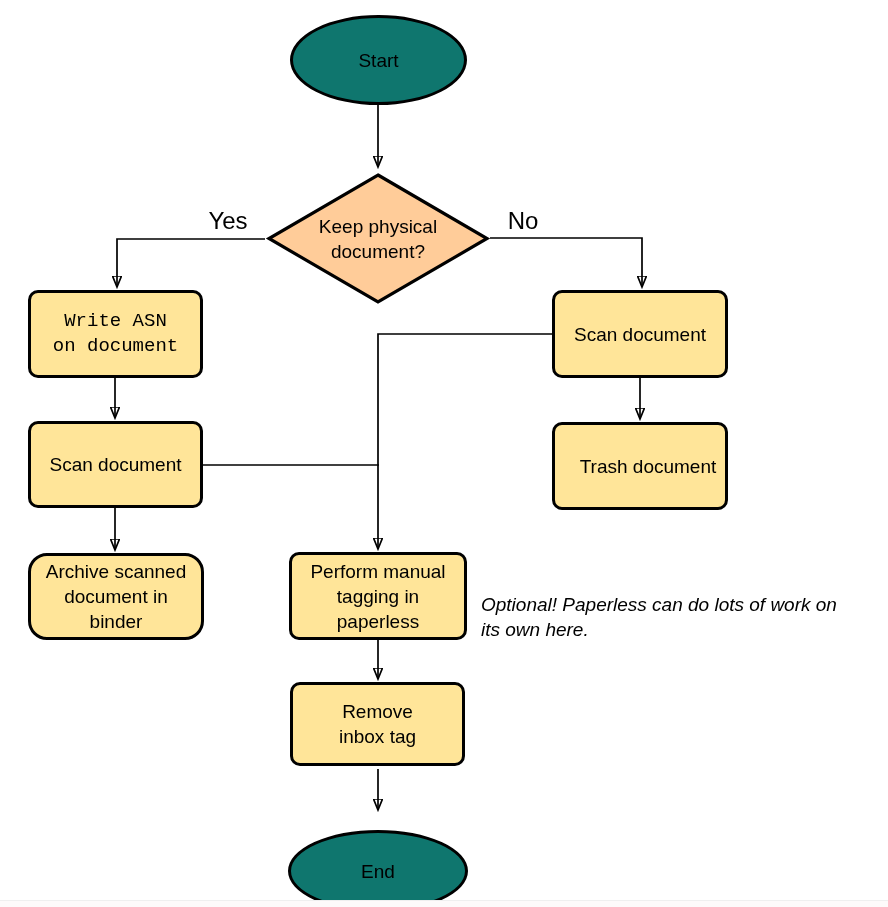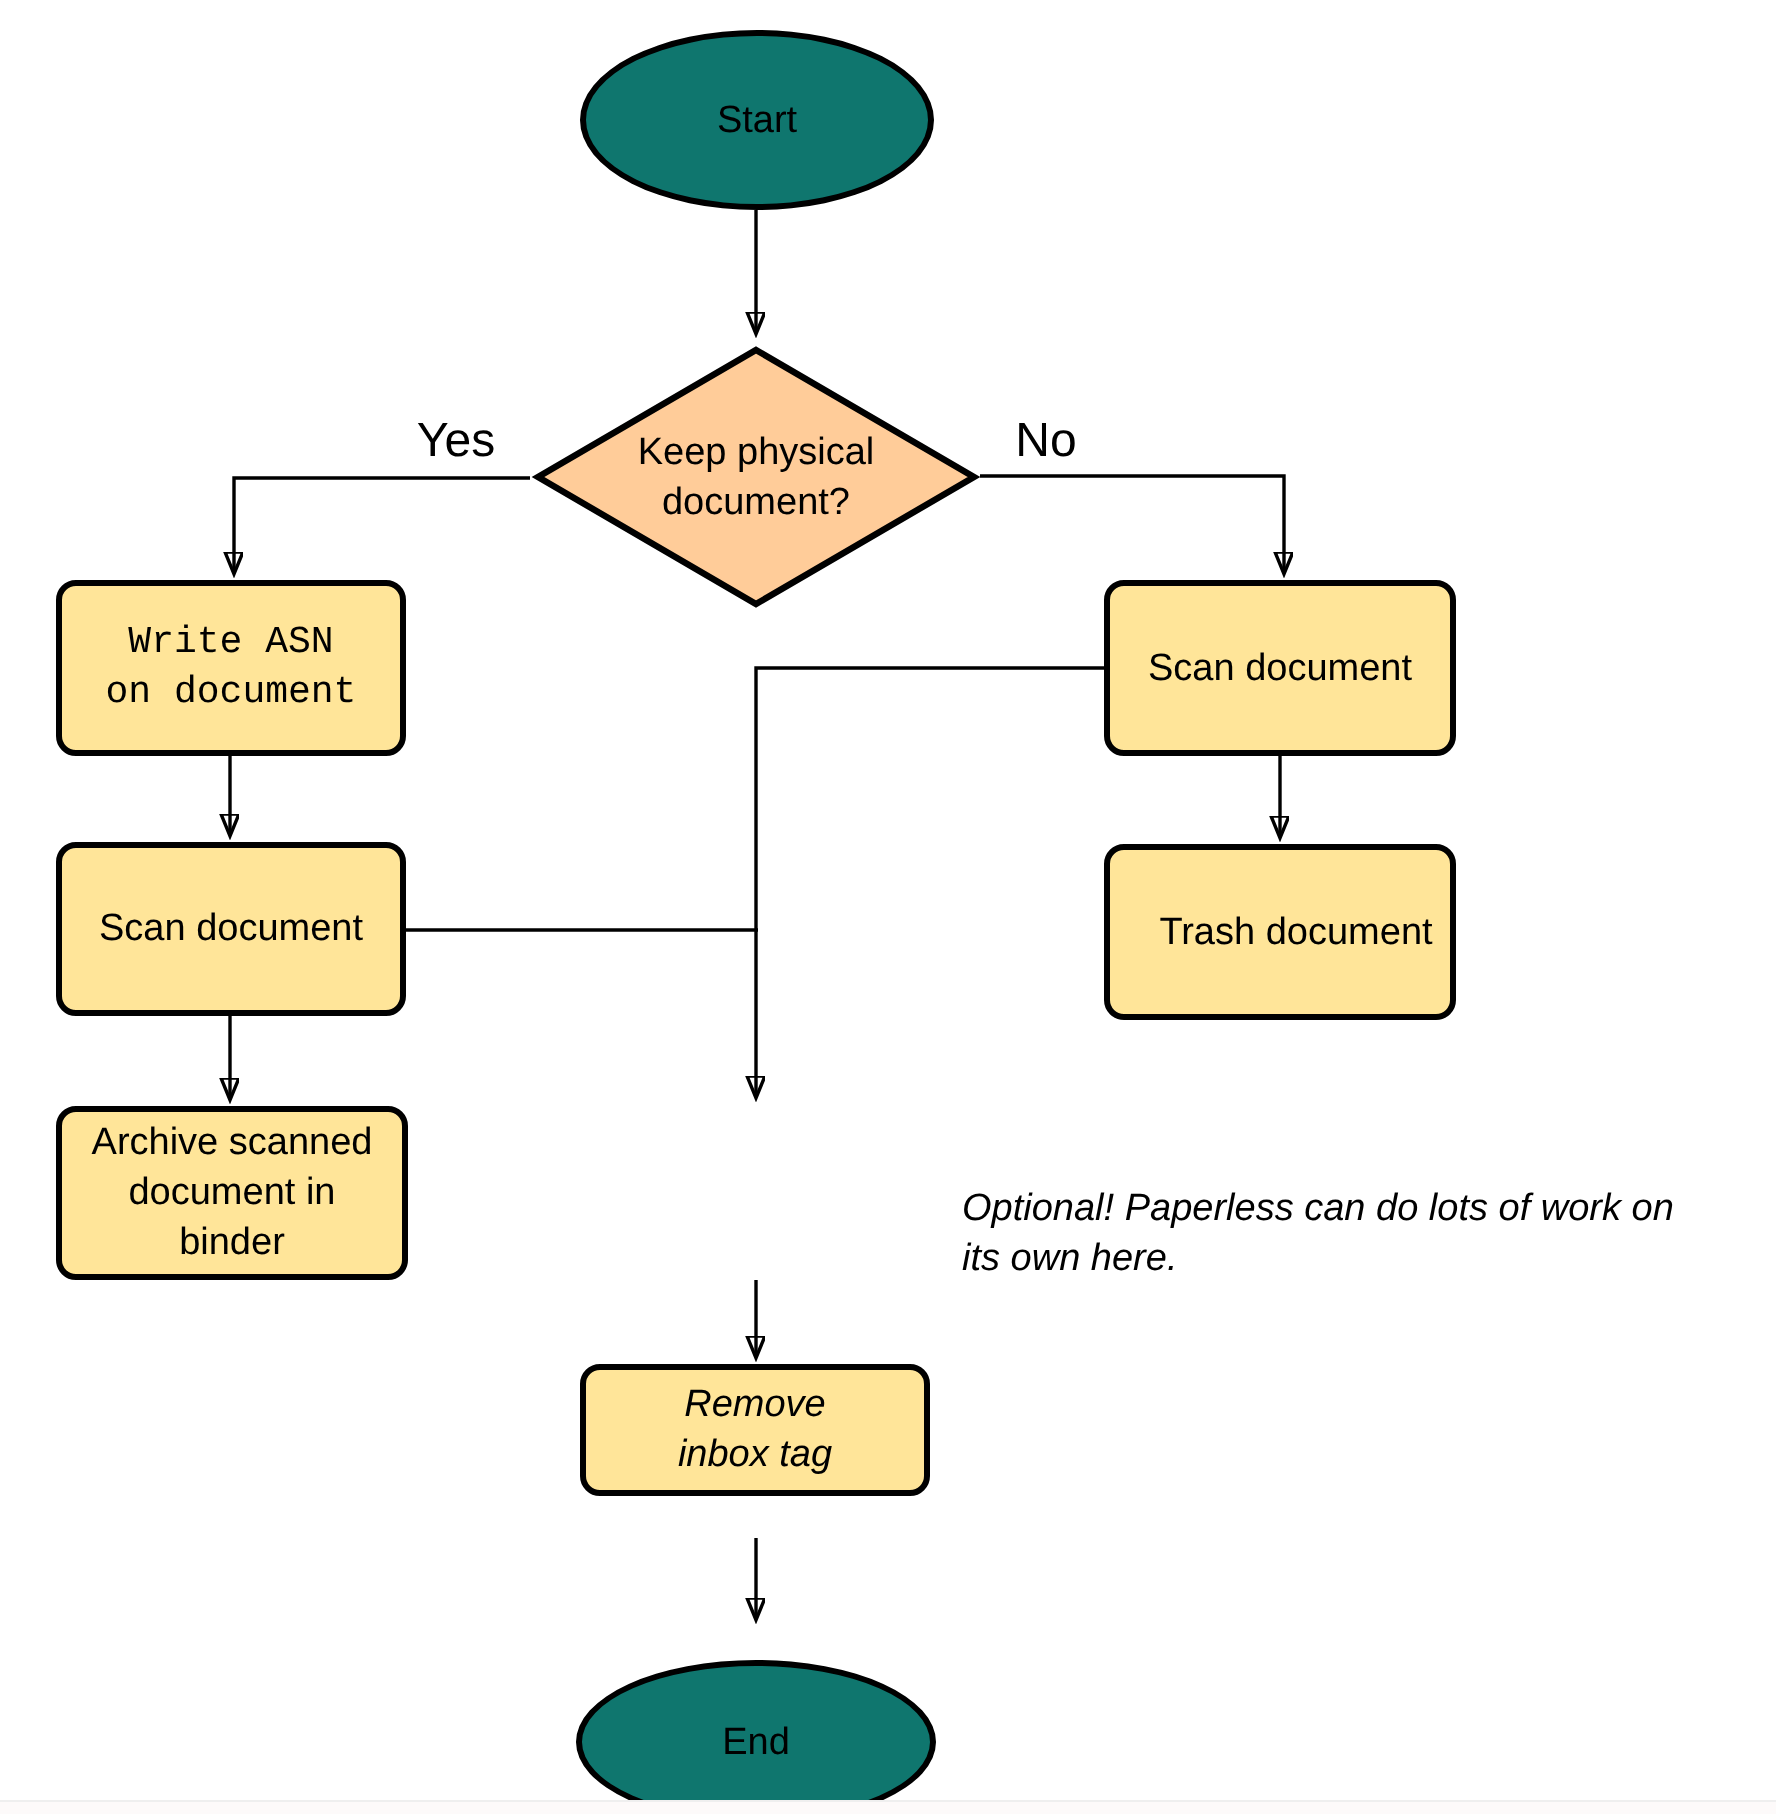--- a/index.html
+++ b/index.html
@@ -134,28 +134,33 @@
   </div>
 
   <div class="node process" style="left:28px; top:421px; width:175px; height:87px;">
     <span>Scan document</span>
   </div>
 
   <div class="node process" style="left:552px; top:422px; width:176px; height:88px;padding-left:16px;">
     <span>Trash document</span>
   </div>
 
-  <div class="node process" style="left:28px; top:553px; width:176px; height:87px;">
+  <div class="node process" style="left:28px; top:553px; width:176px; height:87px;border-radius:19px;">
     <span>Archive scanned
 document in
 binder</span>
   </div>
 
+  <div class="node process" style="left:289px; top:552px; width:178px; height:88px;">
+    <span>Perform manual
+tagging in
+paperless</span>
+  </div>
 
-  <div class="node process" style="left:290px; top:682px; width:175px; height:66px;font-style:italic;">
+  <div class="node process" style="left:290px; top:682px; width:175px; height:84px;">
     <span>Remove
 inbox tag</span>
   </div>
 
   <div class="node terminal" style="left:288px; top:830px; width:180px; height:82px;">
     <span>End</span>
   </div>
 
   <div class="edge-label" style="left:208px; top:212px; width:40px;">Yes</div>
 

